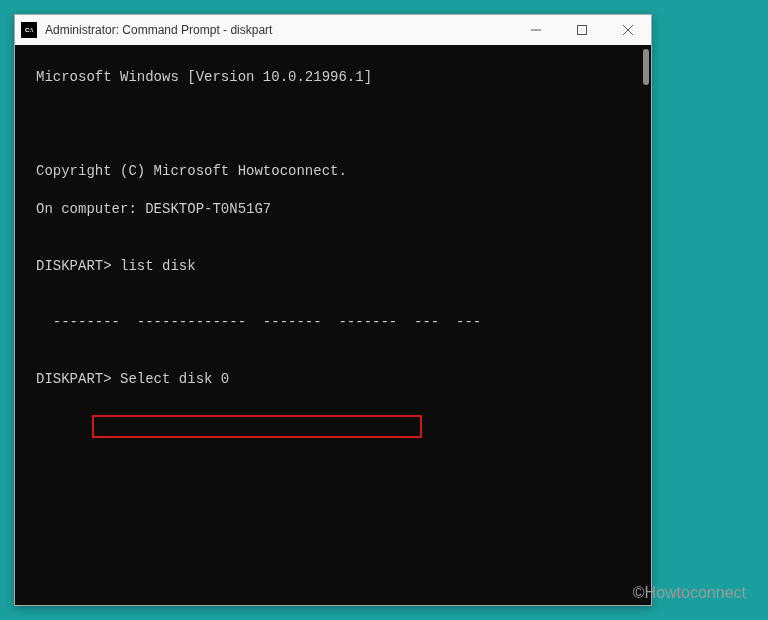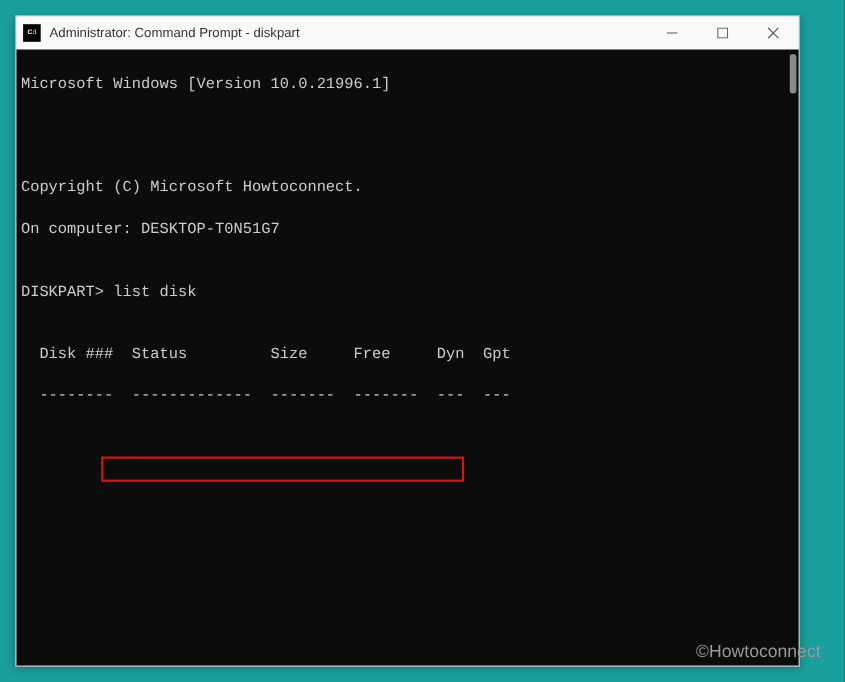--- a/index.html
+++ b/index.html
@@ -11,21 +11,21 @@
       width: 768px;
       height: 620px;
       background: #1a9e9e;
       font-family: Consolas, 'Courier New', monospace;
       position: relative;
     }
     .window {
       position: absolute;
       left: 14px;
       top: 14px;
-      width: 713px;
+      width: 638px;
       height: 592px;
       background: #f9f9f9;
       border: 1px solid #aaa;
       display: flex;
       flex-direction: column;
       box-shadow: 0 2px 8px rgba(0,0,0,0.3);
     }
     .titlebar {
       height: 30px;
       background: #f9f9f9;
@@ -66,21 +66,21 @@
       color: #555;
       cursor: pointer;
     }
     .terminal {
       flex: 1;
       background: #0c0c0c;
       color: #cccccc;
       font-family: Consolas, 'Courier New', monospace;
       font-size: 14px;
       line-height: 1.35;
-      padding: 4px 4px;
+      padding: 4px 21px;
       overflow: hidden;
       position: relative;
       white-space: pre;
     }
     .scrollbar {
       position: absolute;
       right: 2px;
       top: 34px;
       width: 6px;
       height: 36px;
@@ -140,23 +140,23 @@
   <div class="terminal">
 <span class="term-line">Microsoft Windows [Version 10.0.21996.1]</span>
 <span class="blank"></span>
 <span class="blank"></span>
 <span class="blank"></span>
 <span class="term-line">Copyright (C) Microsoft Howtoconnect.</span>
 <span class="term-line">On computer: DESKTOP-T0N51G7</span>
 <span class="blank"></span>
 <span class="term-line">DISKPART&gt; list disk</span>
 <span class="blank"></span>
-<span class="term-line">  Disk ###  Status         Size     Free     Dyn  Gpt</span>
 <span class="term-line">  --------  -------------  -------  -------  ---  ---</span>
 <span class="blank"></span>
+<span class="term-line">DISKPART&gt; Select disk 0</span>
 <span class="blank"></span>
 
 <span class="blank"></span>
 
 <span class="blank"></span>
 
 <span class="blank"></span>
 
     <div class="highlight-box" style="left:77px; top:370px; width:330px; height:23px;"></div>
   </div>

